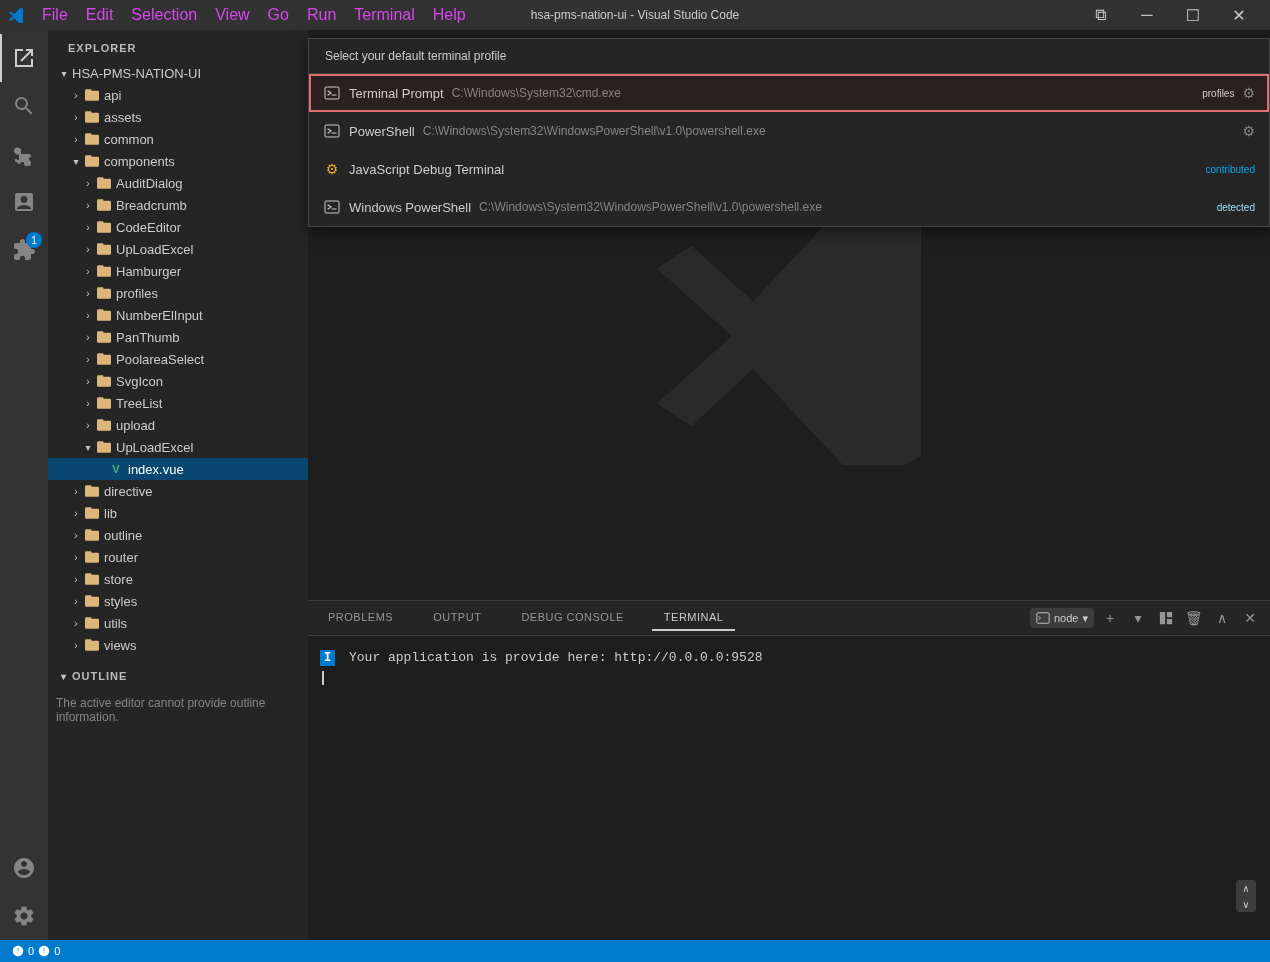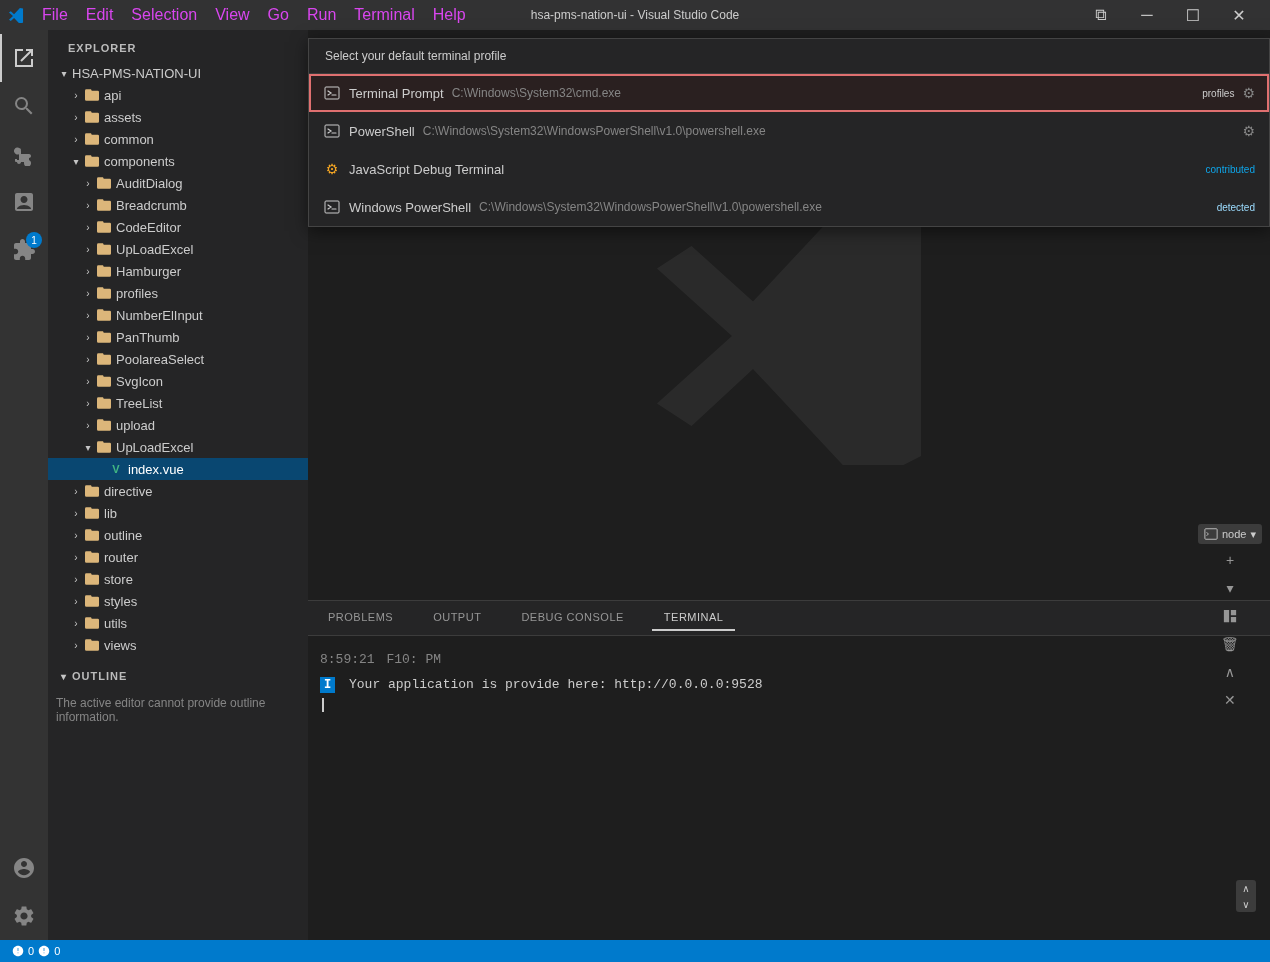--- a/index.html
+++ b/index.html
@@ -323,21 +323,20 @@
     }
     .terminal-tab.active {
       color: #cccccc;
       border-bottom: 2px solid #cccccc;
     }
     .terminal-tab-actions {
       margin-left: auto;
       display: flex;
       align-items: center;
       gap: 4px;
-      flex-direction: column;
     }
     .terminal-action-btn {
       display: flex;
       align-items: center;
       gap: 4px;
       padding: 3px 6px;
       background: #3c3c3c;
       border-radius: 3px;
       color: #cccccc;
       font-size: 11px;
@@ -860,24 +859,20 @@
               <path d="M7 1H1v14h6V1zm8 0H9v6h6V1zm0 8H9v6h6V9z"></path>
             </svg>
           </div>
           <div class="terminal-icon-btn">🗑</div>
           <div class="terminal-icon-btn">∧</div>
           <div class="terminal-icon-btn">✕</div>
         </div>
       </div>
 
       <div class="terminal-body">
-        <div class="terminal-line" style="margin-top:6px;">
-          <span class="terminal-time">8:59:21</span>
-          <span class="terminal-time">F10: PM</span>
-        </div>
         <div class="terminal-line" style="margin-top:4px;">
           <span style="background:#007acc; color:white; padding:1px 4px; font-weight:bold; margin-right:6px; font-size:12px;">I</span>
           <span>Your application is provide here: http://0.0.0.0:9528</span>
         </div>
         <div class="terminal-line">
           <span style="margin-left:2px; border-left:2px solid #cccccc; display:inline-block; height:14px; vertical-align:middle;">&nbsp;</span>
         </div>
       </div>
 
       <div class="scroll-arrows" style="position:absolute; right:14px; bottom:28px;">

